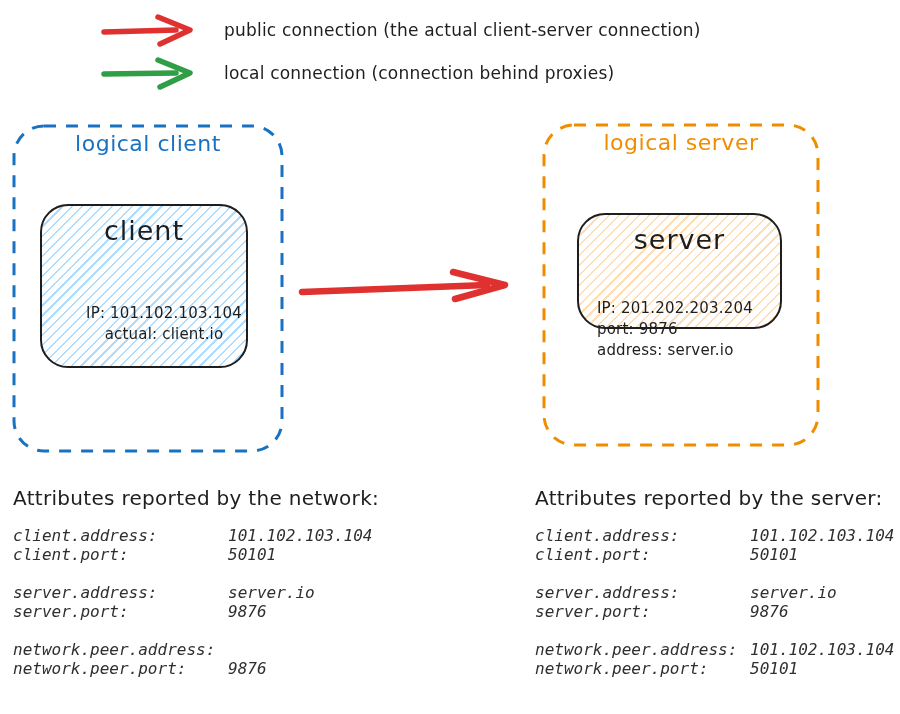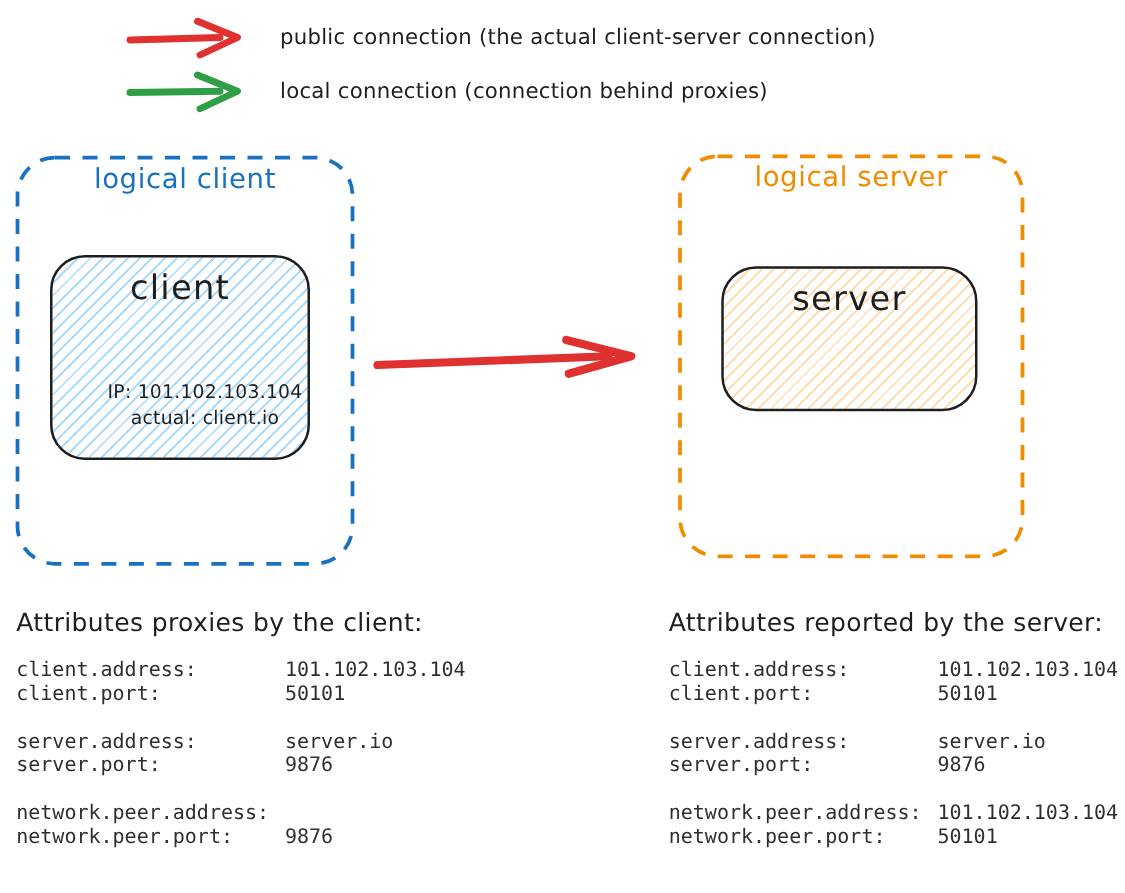--- a/index.html
+++ b/index.html
@@ -66,20 +66,21 @@
   .attrs-heading { font-size: 20px; margin-bottom: 16px; white-space: nowrap; letter-spacing: 0.3px; }
   .attr-group { margin-bottom: 19px; }
   .attr-row {
     display: grid;
     grid-template-columns: 215px 1fr;
     font-family: "DejaVu Sans Mono", monospace;
     font-size: 16px;
     line-height: 19px;
     color: #2f2f2f;
     white-space: nowrap;
+    font-style: italic;
   }
 </style>
 </head>
 <body>
 
 <div class="canvas">
 
   <div class="legend">
     <div class="legend-row">
       <svg class="legend-arrow" viewBox="0 0 100 38">
@@ -117,32 +118,37 @@
   </div>
 
   <div class="logical-box box-server">
     <svg class="dashed-rect" viewBox="0 0 278 324" preserveAspectRatio="none">
       <rect x="2" y="2" width="274" height="320" rx="30" ry="30" fill="none" stroke-width="3" stroke-dasharray="12 10" stroke="#f08c00"></rect>
     </svg>
     <div class="logical-label label-server">logical server</div>
 
     <div class="node node-server">
       <div class="node-title">server</div>
+      <div class="node-info">
+        <div>IP: 201.202.203.204</div>
+        <div>port: 9876</div>
+        <div>address: server.io</div>
+      </div>
     </div>
   </div>
 
   <svg class="main-arrow" viewBox="0 0 225 40">
     <g fill="none" stroke-width="6.5" stroke-linecap="round" stroke-linejoin="round" stroke="#e03131">
       <path d="M7 24 L192 17"></path>
       <path d="M158 4 L210 17 L160 31"></path>
     </g>
   </svg>
 
   <div class="attrs attrs-client">
-    <div class="attrs-heading">Attributes proxies by the client:</div>
+    <div class="attrs-heading">Attributes reported by the network:</div>
     <div class="attr-group">
       <div class="attr-row">
         <span>client.address:</span>
         <span>101.102.103.104</span>
       </div>
       <div class="attr-row">
         <span>client.port:</span>
         <span>50101</span>
       </div>
     </div>

